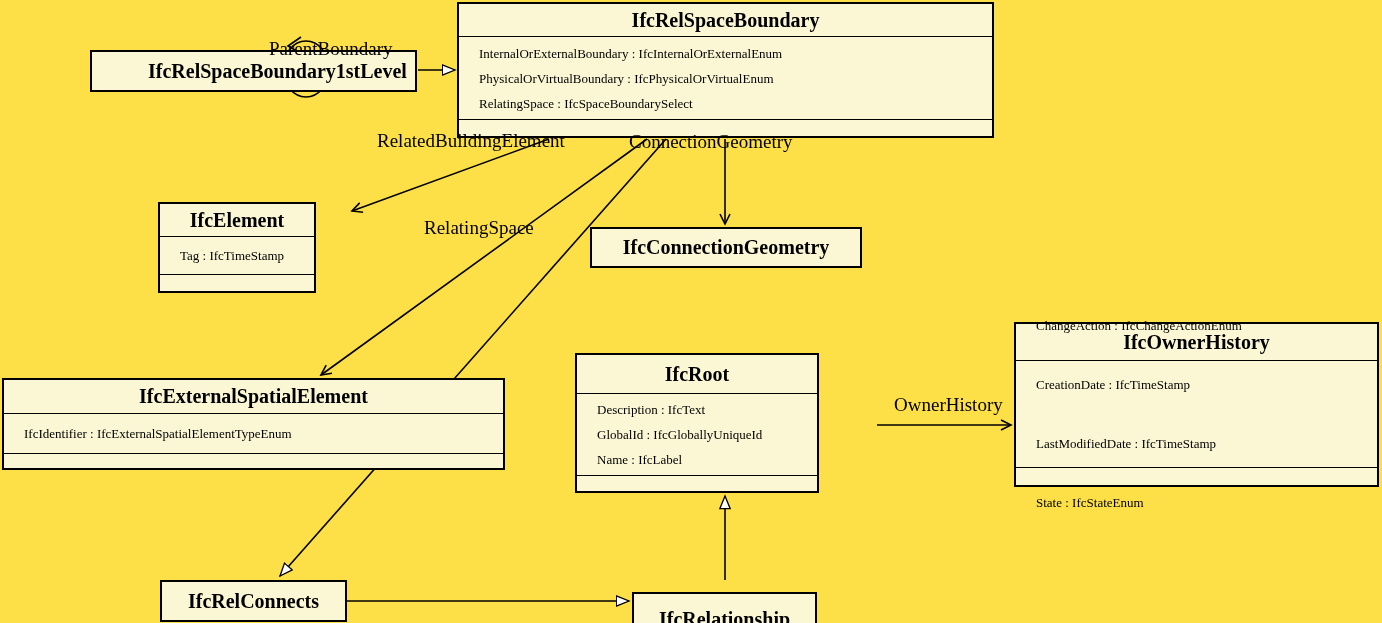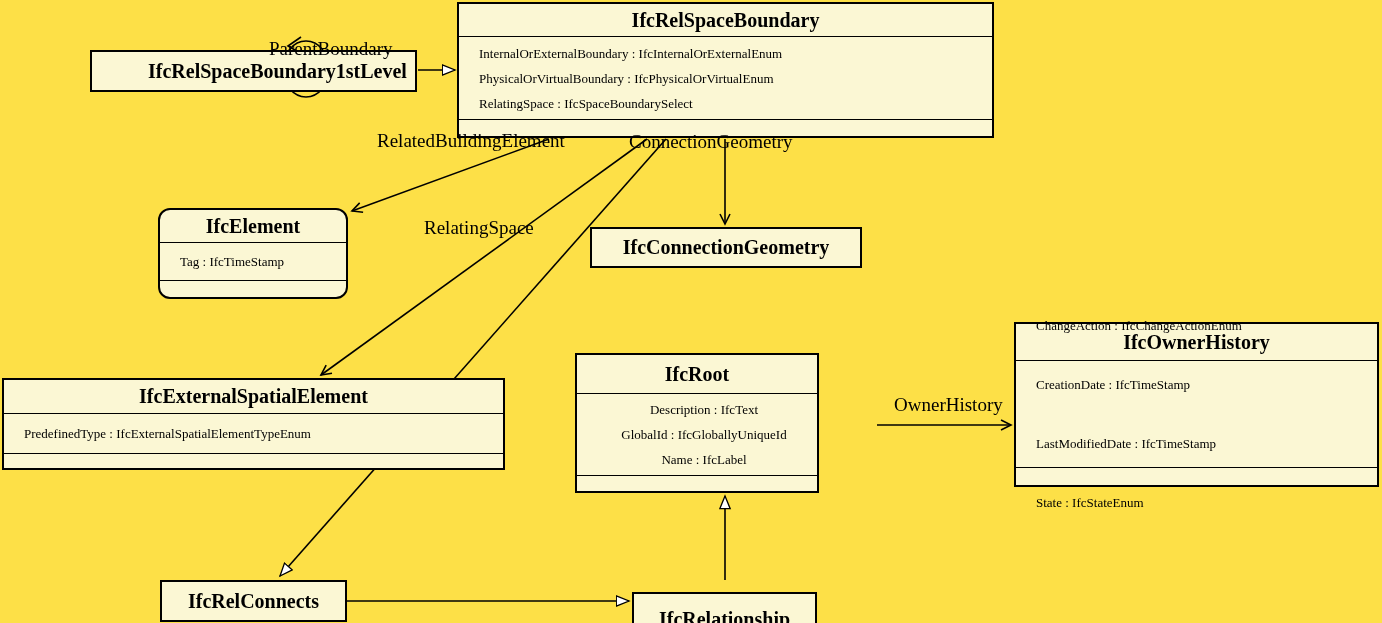--- a/index.html
+++ b/index.html
@@ -111,43 +111,43 @@
       <div class="attr">PhysicalOrVirtualBoundary : IfcPhysicalOrVirtualEnum</div>
       <div class="attr">RelatingSpace : IfcSpaceBoundarySelect</div>
     </div>
     <div class="empty"></div>
   </div>
 
   <div class="cls single" style="left:90px; top:50px; width:327px; height:42px;padding-left:48px;">
     <div class="name">IfcRelSpaceBoundary1stLevel</div>
   </div>
 
-  <div class="cls" style="left:158px; top:208px; width:190px; height:91px;border-radius:12px;">
+  <div class="cls" style="left:158px; top:202px; width:158px; height:91px;">
     <div class="name" style="height:33px;">IfcElement</div>
     <div class="attrs" style="height:38px;">
       <div class="attr">Tag : IfcTimeStamp</div>
     </div>
     <div class="empty"></div>
   </div>
 
   <div class="cls single" style="left:590px; top:227px; width:272px; height:41px;">
     <div class="name">IfcConnectionGeometry</div>
   </div>
 
   <div class="cls" style="left:2px; top:378px; width:503px; height:92px;">
     <div class="name" style="height:34px;">IfcExternalSpatialElement</div>
     <div class="attrs" style="height:40px;">
-      <div class="attr">PredefinedType : IfcExternalSpatialElementTypeEnum</div>
+      <div class="attr">IfcIdentifier : IfcExternalSpatialElementTypeEnum</div>
     </div>
     <div class="empty"></div>
   </div>
 
   <div class="cls" style="left:575px; top:353px; width:244px; height:140px;">
     <div class="name" style="height:39px;">IfcRoot</div>
-    <div class="attrs" style="height:82px;text-align:center;">
+    <div class="attrs" style="height:82px;">
       <div class="attr">Description : IfcText</div>
       <div class="attr">GlobalId : IfcGloballyUniqueId</div>
       <div class="attr">Name : IfcLabel</div>
     </div>
     <div class="empty"></div>
   </div>
 
   <div class="cls" style="left:1014px; top:322px; width:365px; height:165px;">
     <div class="name" style="height:37px;">IfcOwnerHistory</div>
     <div class="attrs" style="height:107px;gap:34px;">

